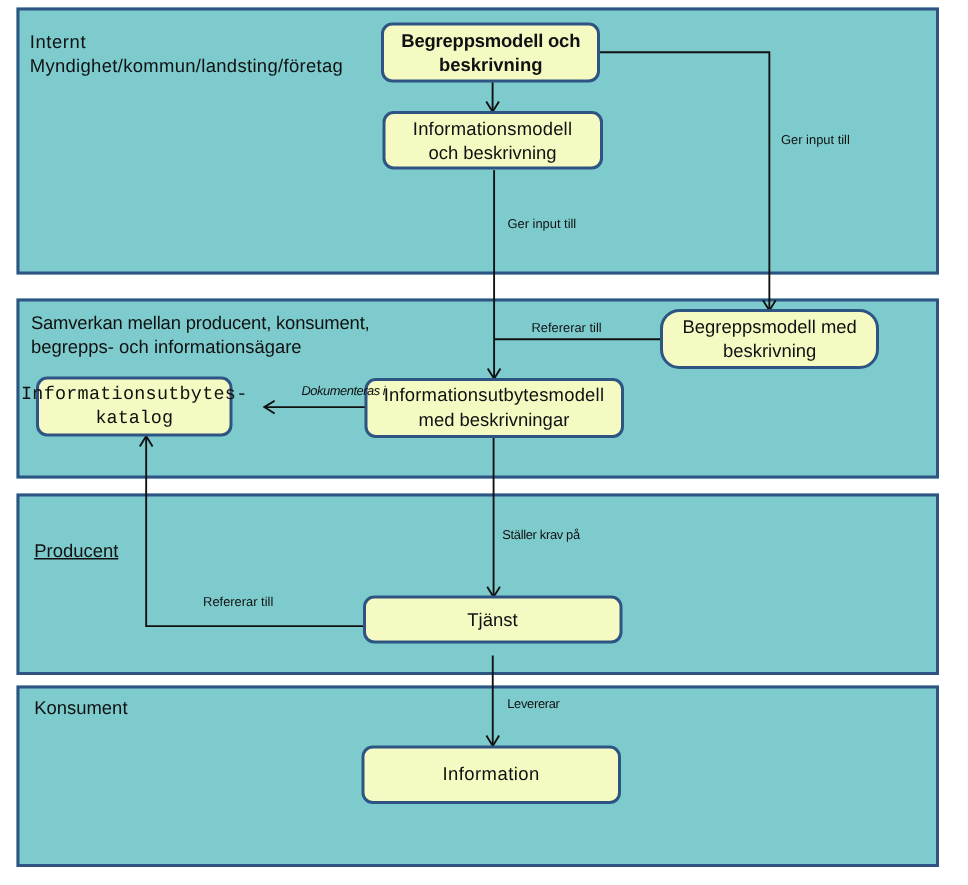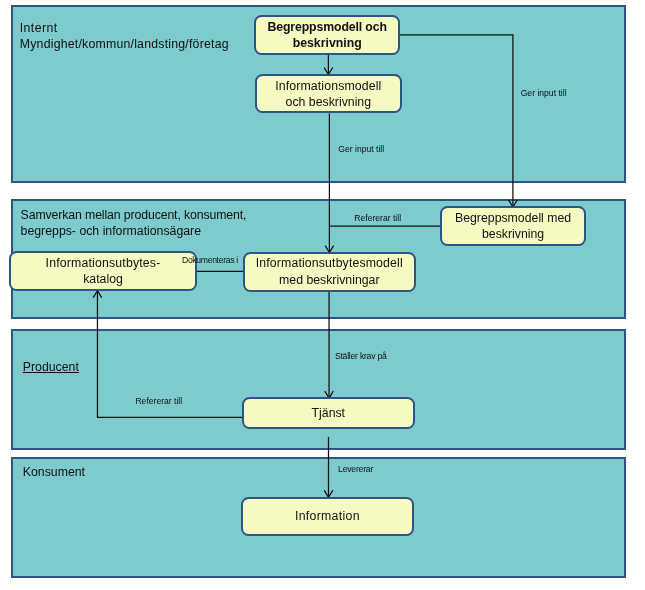--- a/index.html
+++ b/index.html
@@ -65,37 +65,37 @@
       <path d="M324.25,490.4 L328.5,497.3 L332.75,490.4"></path>
     </g>
   </svg>
 
   <div class="node" style="left:254.4px;top:15.3px;width:145.6px;height:39.5px;font-weight:bold;">
       <span class="lines"><span class="ls6">Begreppsmodell och</span><span>beskrivning</span></span>
     </div>
   <div class="node" style="left:254.8px;top:74.2px;width:147.1px;height:39.2px;">
       <span class="lines"><span class="ls5">Informationsmodell</span><span>och beskrivning</span></span>
     </div>
-  <div class="node" style="left:440.1px;top:206.3px;width:146px;height:39.4px;">
+  <div class="node" style="left:440.1px;top:206.3px;width:146px;height:39.4px;border-radius:13px;">
       <span class="lines"><span>Begreppsmodell med</span><span>beskrivning</span></span>
     </div>
-  <div class="node" style="left:9px;top:250.9px;width:188px;height:40.1px;">
+  <div class="node" style="left:24px;top:250.9px;width:131px;height:40.1px;font-family:Liberation Mono, monospace;">
       <span class="lines"><span class="ls1">Informationsutbytes-</span><span>katalog</span></span>
     </div>
   <div class="node" style="left:242.5px;top:251.6px;width:173.6px;height:40.2px;">
       <span class="lines"><span class="ls2">Informationsutbytesmodell</span><span>med beskrivningar</span></span>
     </div>
   <div class="node" style="left:241.5px;top:397.2px;width:173.6px;height:32px;">
       <span class="lines"><span>Tjänst</span></span>
     </div>
   <div class="node" style="left:240.6px;top:496.6px;width:173.6px;height:39.6px;">
       <span class="lines"><span class="ls3">Information</span></span>
     </div>
 
   <div class="edgelabel" style="left:520.7px;top:88.3px;">Ger input till</div>
   <div class="edgelabel" style="left:338.3px;top:144px;">Ger input till</div>
   <div class="edgelabel" style="left:354.3px;top:212.7px;">Refererar till</div>
-  <div class="edgelabel" style="left:182px;top:254.5px;letter-spacing:-0.31px;">Dokumenteras i</div>
+  <div class="edgelabel" style="left:201px;top:254.5px;letter-spacing:-0.31px;font-style:italic;">Dokumenteras i</div>
   <div class="edgelabel" style="left:334.9px;top:350.8px;letter-spacing:-0.22px;">Ställer krav på</div>
   <div class="edgelabel" style="left:135.4px;top:396.4px;">Refererar till</div>
   <div class="edgelabel" style="left:338.1px;top:464.1px;letter-spacing:-0.2px;">Levererar</div>
 
 </div>
 
 </body></html>

